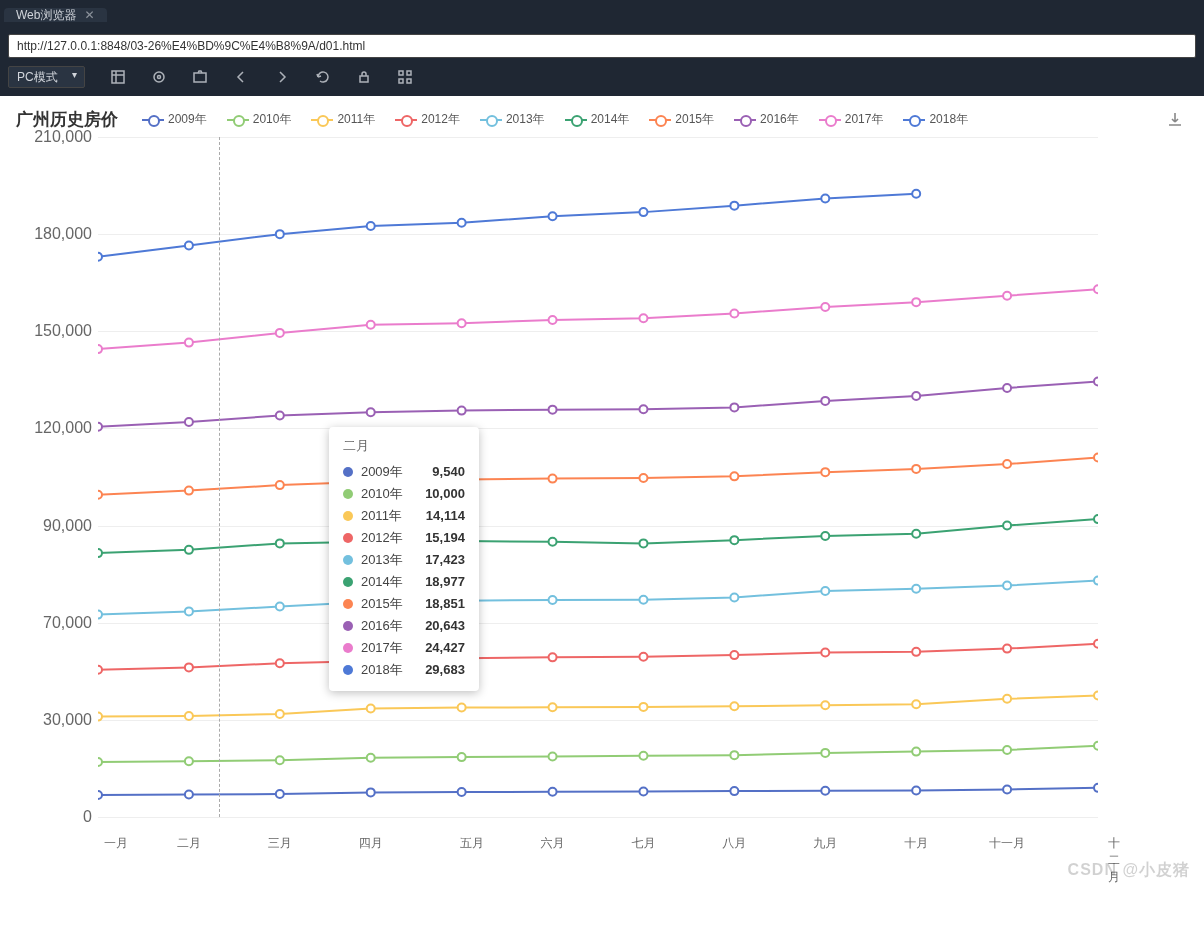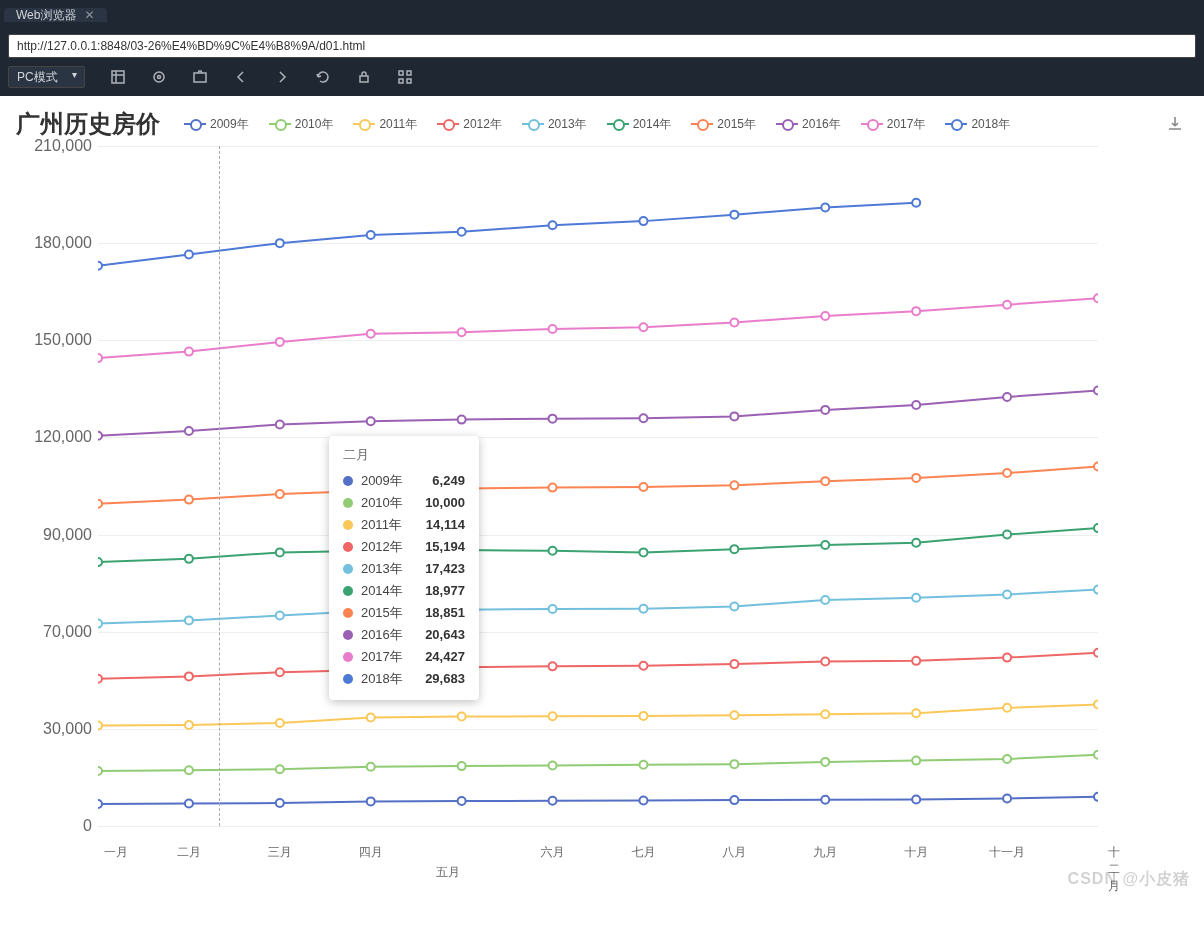--- a/index.html
+++ b/index.html
@@ -18,21 +18,21 @@
   .mode-select      { background:#2a3442; color:#d0d4da; font-size:12px; padding:3px 26px 3px 8px;
                       border:1px solid #444; border-radius:2px; appearance:none; position:relative; }
   .mode-wrap        { position:relative; display:inline-block; }
   .mode-wrap::after { content:"▾"; position:absolute; right:8px; top:3px; font-size:10px; color:#d0d4da; pointer-events:none; }
   .tool-icon        { width:16px; height:16px; opacity:.8; cursor:pointer; display:flex; align-items:center; justify-content:center; }
   .tool-icon svg    { stroke:#d0d4da; fill:none; stroke-width:1.5; }
 
   
   .page             { position:relative; padding:8px 20px 30px 10px; }
   .chart-header     { display:flex; align-items:center; gap:24px; padding:4px 0 6px 6px; }
-  .chart-title      { font-size:24px; font-weight:700; color:#333; white-space:nowrap; }
+  .chart-title      { font-size:17px; font-weight:700; color:#333; white-space:nowrap; }
   .legend           { display:flex; flex-wrap:wrap; gap:20px; font-size:12px; color:#555; }
   .legend-item      { display:flex; align-items:center; gap:4px; cursor:pointer; }
   .legend-mark      { width:22px; height:10px; position:relative; }
   .legend-mark::before { content:""; position:absolute; top:4px; left:0; right:0; height:2px; background:var(--c); }
   .legend-mark::after  { content:""; position:absolute; top:0; left:6px; width:8px; height:8px;
                          border:2px solid var(--c); background:#fff; border-radius:50%; }
   .download-icon    { margin-left:auto; width:18px; height:18px; cursor:pointer; }
   .download-icon svg{ stroke:#888; fill:none; stroke-width:1.6; }
 
   .plot             { position:relative; width:1060px; height:720px; margin-left:28px; }
@@ -326,37 +326,37 @@
         <circle cx="636.3636363636364" cy="68.64761904761906" r="4" stroke="#4e79d6" fill="#fff" stroke-width="2"></circle>
         <circle cx="727.2727272727273" cy="61.52380952380952" r="4" stroke="#4e79d6" fill="#fff" stroke-width="2"></circle>
         <circle cx="818.1818181818182" cy="56.66666666666674" r="4" stroke="#4e79d6" fill="#fff" stroke-width="2"></circle>
       </svg>
     <div class="crosshair" id="crosshair" style="left: 180.909px;"></div>
     <div class="x-axis" id="xaxis">
         <div class="x-tick" style="left: 18px;">一月</div>
         <div class="x-tick" style="left: 90.9091px;">二月</div>
         <div class="x-tick" style="left: 181.818px;">三月</div>
         <div class="x-tick" style="left: 272.727px;">四月</div>
-        <div class="x-tick" style="left: 350px; margin-top: 20px;">五月</div>
+        <div class="x-tick" style="left: 374px;">五月</div>
         <div class="x-tick" style="left: 454.545px;">六月</div>
         <div class="x-tick" style="left: 545.455px;">七月</div>
         <div class="x-tick" style="left: 636.364px;">八月</div>
         <div class="x-tick" style="left: 727.273px;">九月</div>
         <div class="x-tick" style="left: 818.182px; text-align: right;">十月</div>
         <div class="x-tick" style="left: 909.091px;">十一月</div>
         <div class="x-tick" style="left: 1000px; margin-left: 16px;">十二月</div>
       </div>
     <div class="tooltip" id="tooltip" style="left: 290.909px; top: 290px;">
         <div class="tt-title">二月</div>
         <div class="tt-row">
              <span class="tt-left">
                <span class="dot" style="--c:#5470c6"></span>
                <span>2009年</span>
              </span>
-             <span class="val">6,249</span>
+             <span class="val">9,540</span>
            </div>
         <div class="tt-row">
              <span class="tt-left">
                <span class="dot" style="--c:#91cc75"></span>
                <span>2010年</span>
              </span>
              <span class="val">10,000</span>
            </div>
         <div class="tt-row">
              <span class="tt-left">

